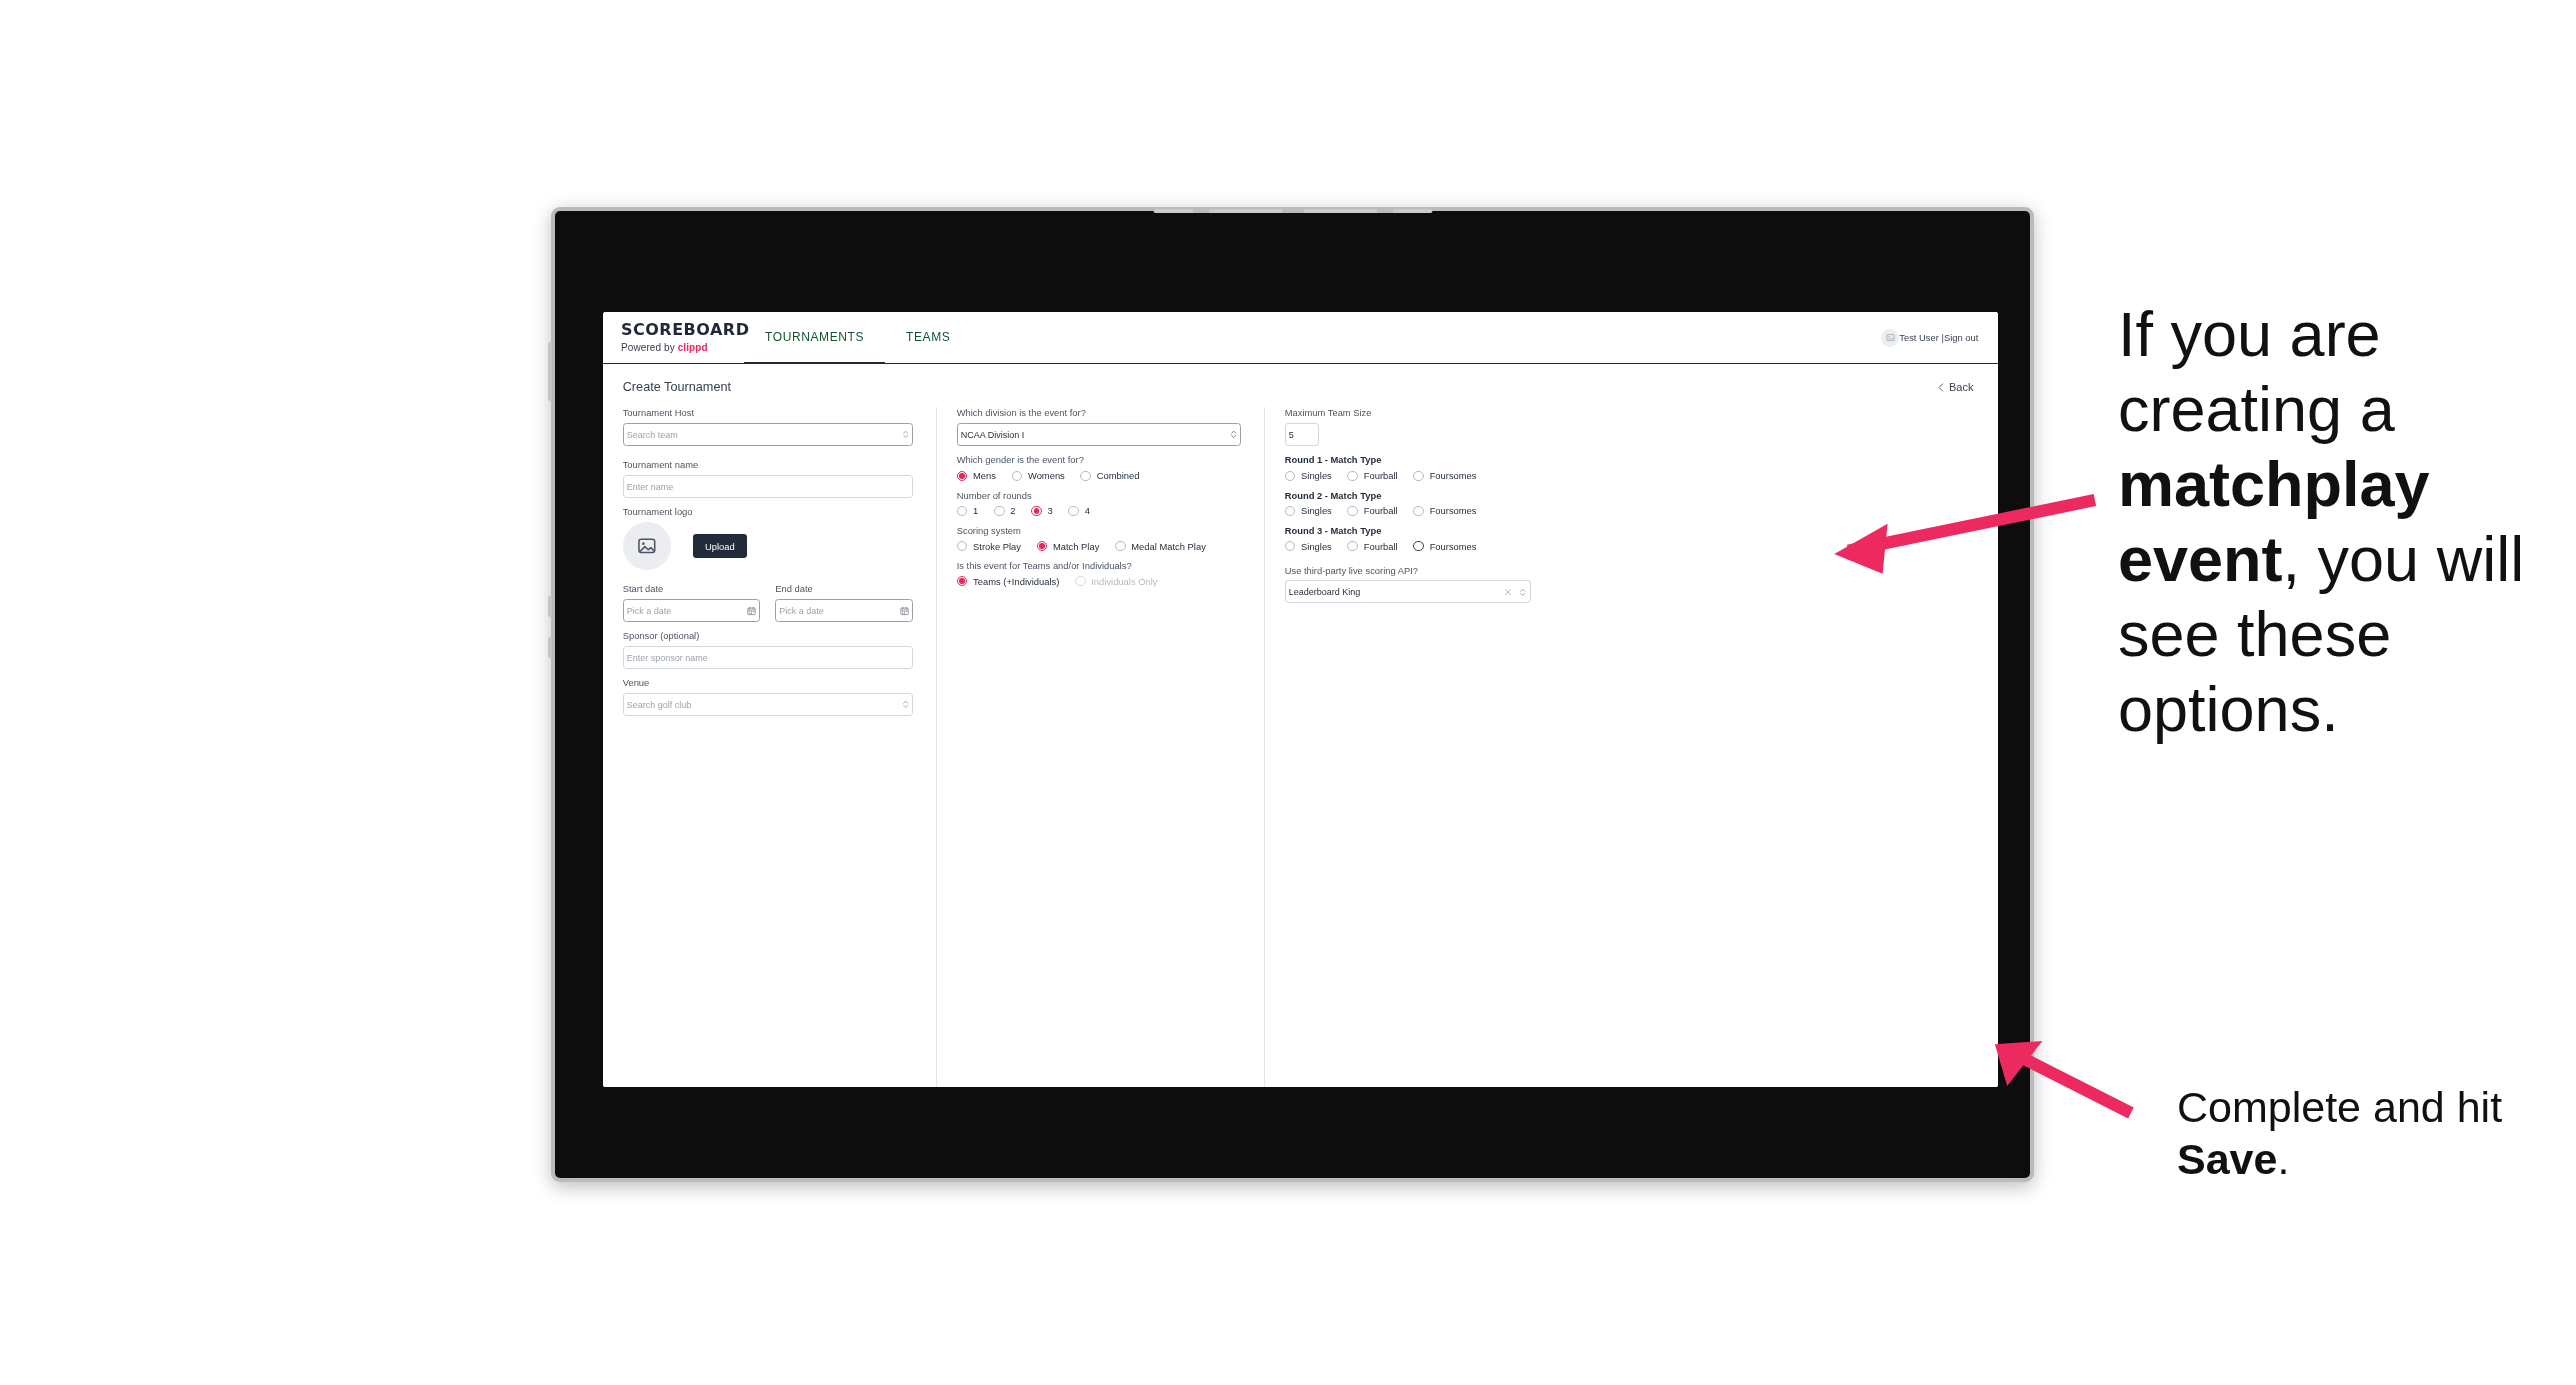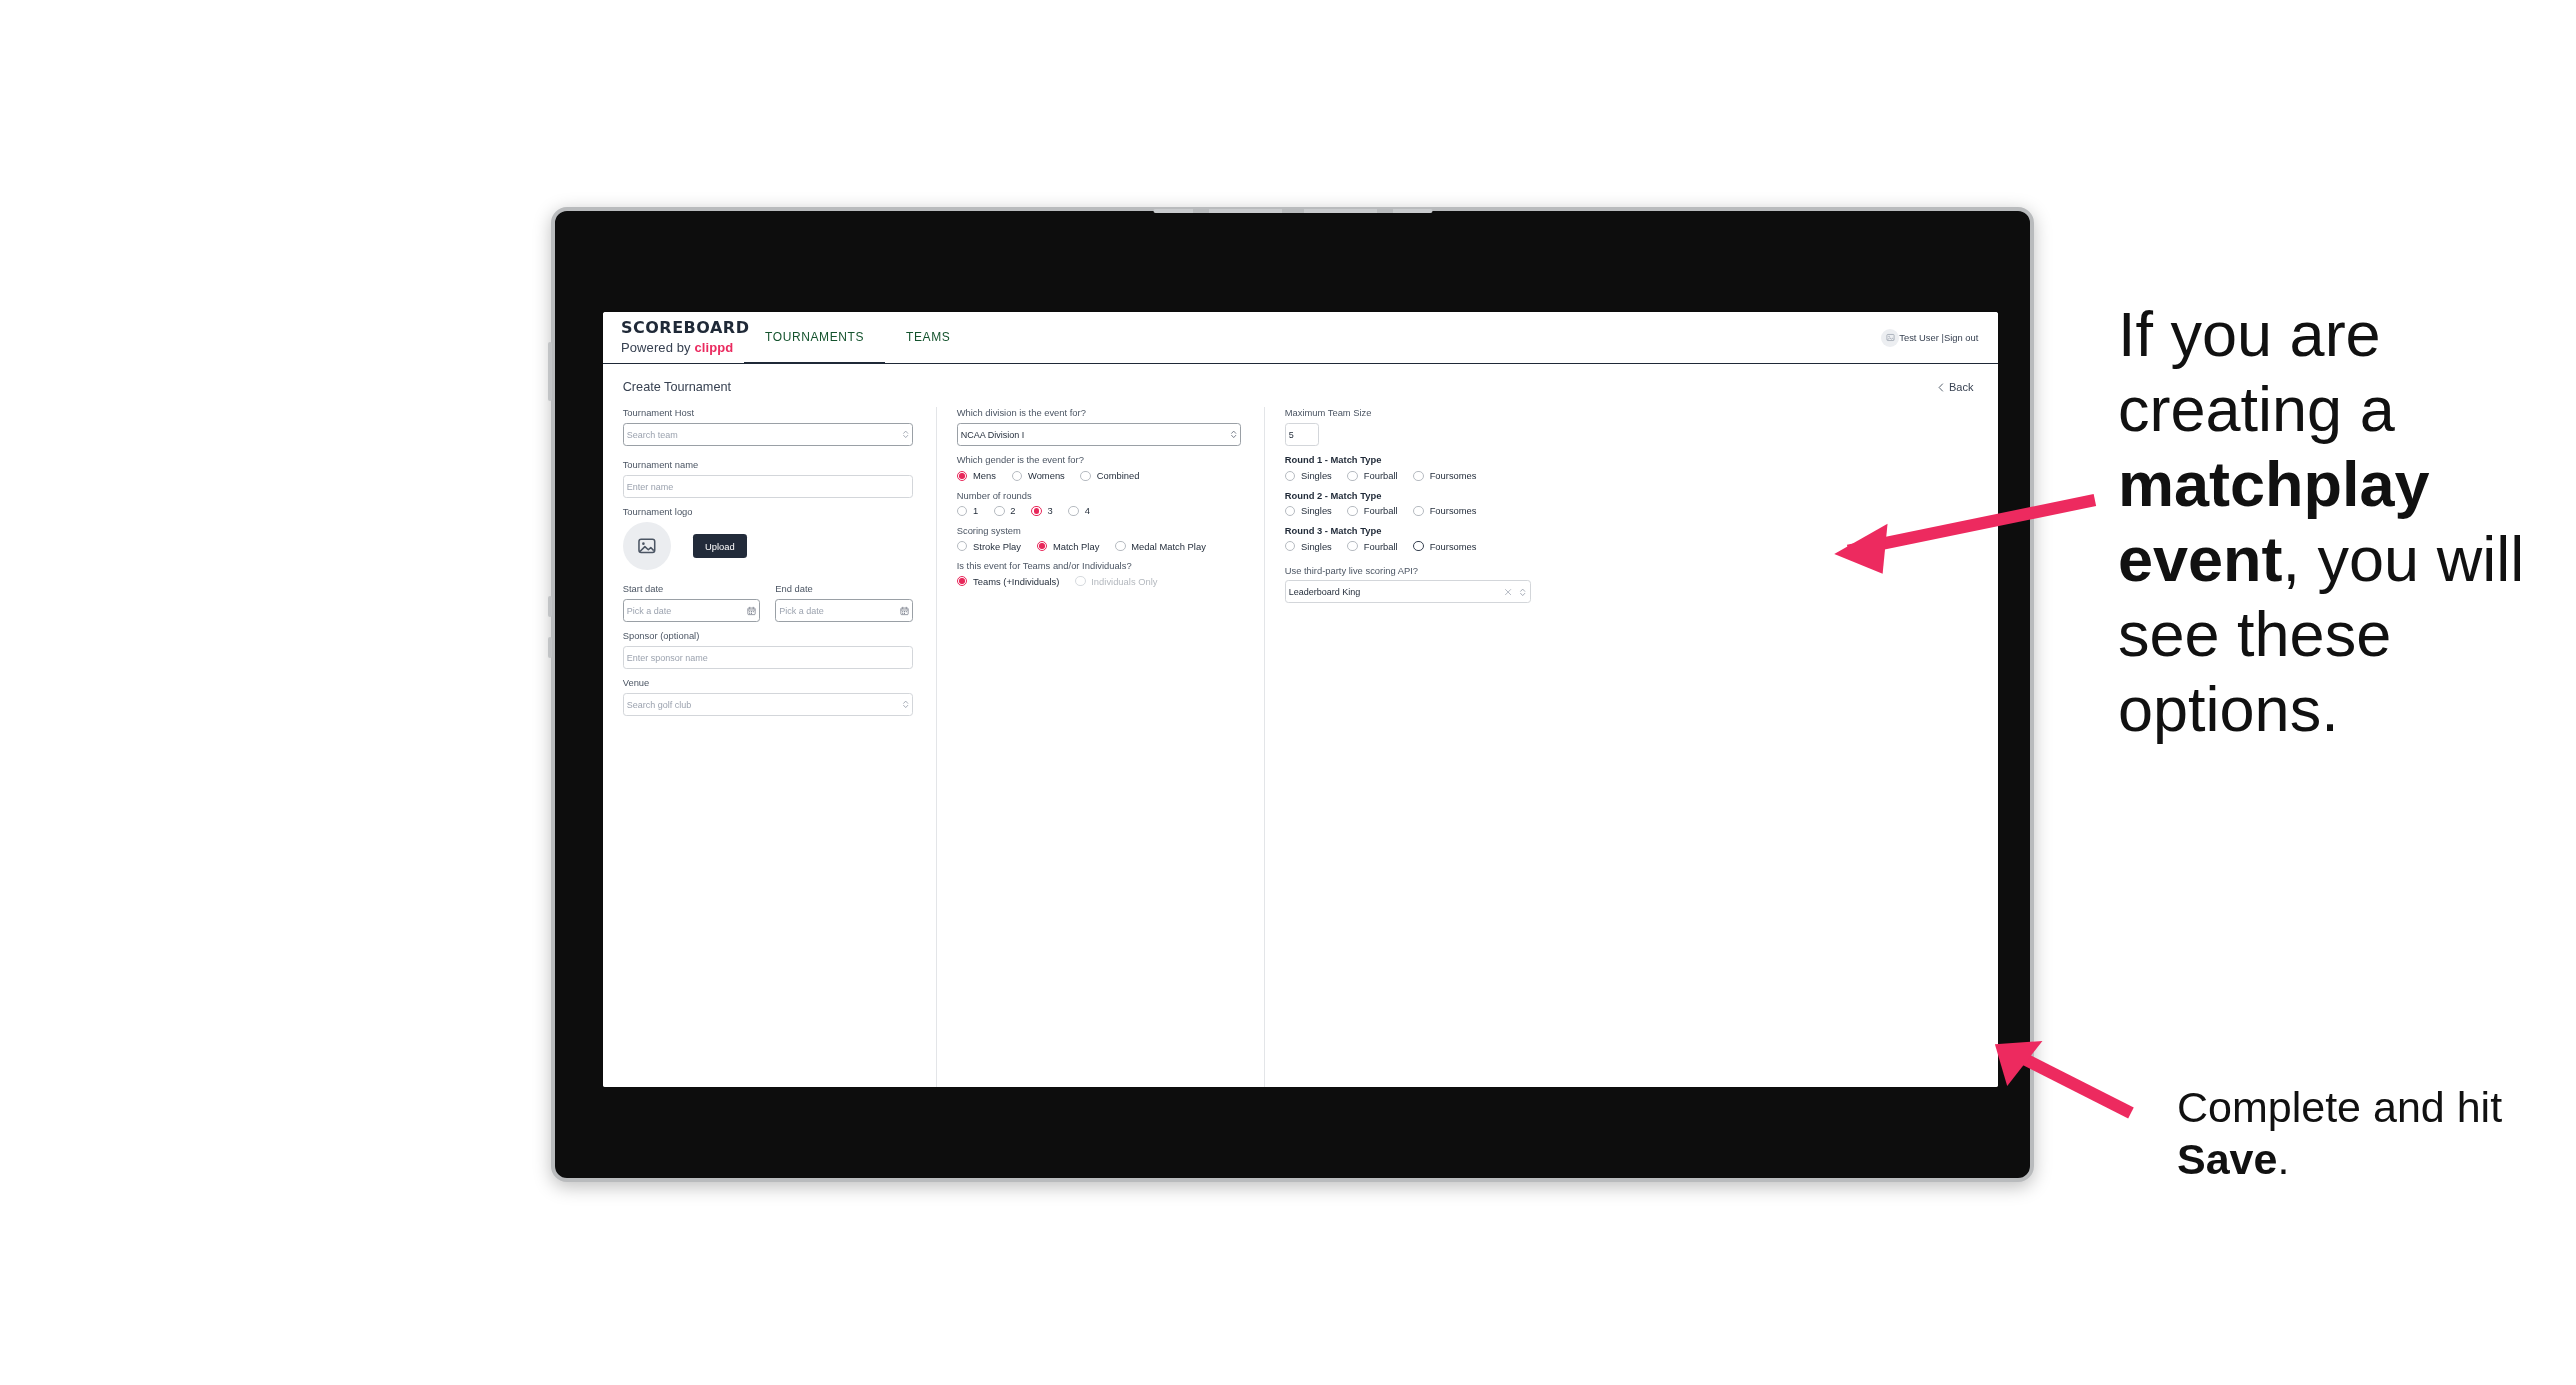--- a/index.html
+++ b/index.html
@@ -1,21 +1,21 @@
 <!DOCTYPE html>
 <html style="font-size:13px"><head>
 <meta charset="utf-8">
 <style>
   html,body{margin:0;padding:0;background:#ffffff;}
   body{width:2576px;height:1386px;font-family:"Liberation Sans",sans-serif;overflow:hidden;position:relative;}
 
   
   .device{
     position:absolute;left:551px;top:207px;width:1483px;height:975px;
-    background:#0d0d0d;border-radius:16px;
+    background:#0d0d0d;border-radius:9px;
     border:4.9px solid #b9bbbd;
     box-shadow:0 4.9px 18px rgba(0,0,0,.25);
     box-sizing:border-box;
   }
   .cam{position:absolute;top:-2.5px;left:50%;transform:translateX(-50%);width:279px;height:4.9px;
        background:linear-gradient(90deg,#c9cbcd 0 14%,#b9bbbd 14% 20%,#c9cbcd 20% 46%,#b9bbbd 46% 54%,#c9cbcd 54% 80%,#b9bbbd 80% 86%,#c9cbcd 86% 100%);
        border-radius:2.5px;}
   .sidebtn{position:absolute;left:-7.4px;width:4.1px;background:#c2c4c6;border-radius:2.5px;}
   .sb1{top:131px;height:59px;}
   .sb2{top:385px;height:21px;}
@@ -26,21 +26,21 @@
     position:absolute;left:48px;top:101px;width:1395px;height:775px;
     background:#ffffff;border-radius:2.5px;overflow:hidden;
     display:flex;flex-direction:column;
     box-shadow:0 0 0 0.8px rgba(0,0,0,.06);
   }
 
   
   .topnav{height:51px;background:#fff;border-bottom:1.6px solid #1f2937;display:flex;align-items:stretch;flex:none;}
   .brand{width:141px;display:flex;flex-direction:column;justify-content:center;padding-left:18px;box-sizing:border-box;}
   .brand .bname{font-family:"DejaVu Sans",sans-serif;font-weight:bold;font-size:16px;letter-spacing:0.5px;color:#1f2937;line-height:1;}
-  .brand .bsub{font-size:13px;color:#374151;margin-top:3.3px;letter-spacing:0.1px;}
+  .brand .bsub{font-size:10px;color:#374151;margin-top:3.3px;letter-spacing:0.1px;}
   .brand .bsub b{color:#ea2a5f;font-weight:bold;}
   .navtabs{display:flex;align-items:stretch;}
   .navtab{display:flex;align-items:center;padding:16px 21px;font-size:12px;letter-spacing:0.6px;color:#14532d;cursor:pointer;border-bottom:3.3px solid transparent;margin-bottom:-1.6px;text-align:center;}
   .navtab.active{border-bottom-color:#1f2937;font-weight:500;}
   .navspacer{flex:1;}
   .userbox{display:flex;align-items:center;padding-right:19.7px;font-size:9.4px;color:#374151;}
   .avatar{width:18px;height:18px;border-radius:50%;background:#eceef1;display:flex;align-items:center;justify-content:center;}
   .userbox .uname{color:#374151;}
   .userbox .sout{color:#374151;cursor:pointer;}
 

